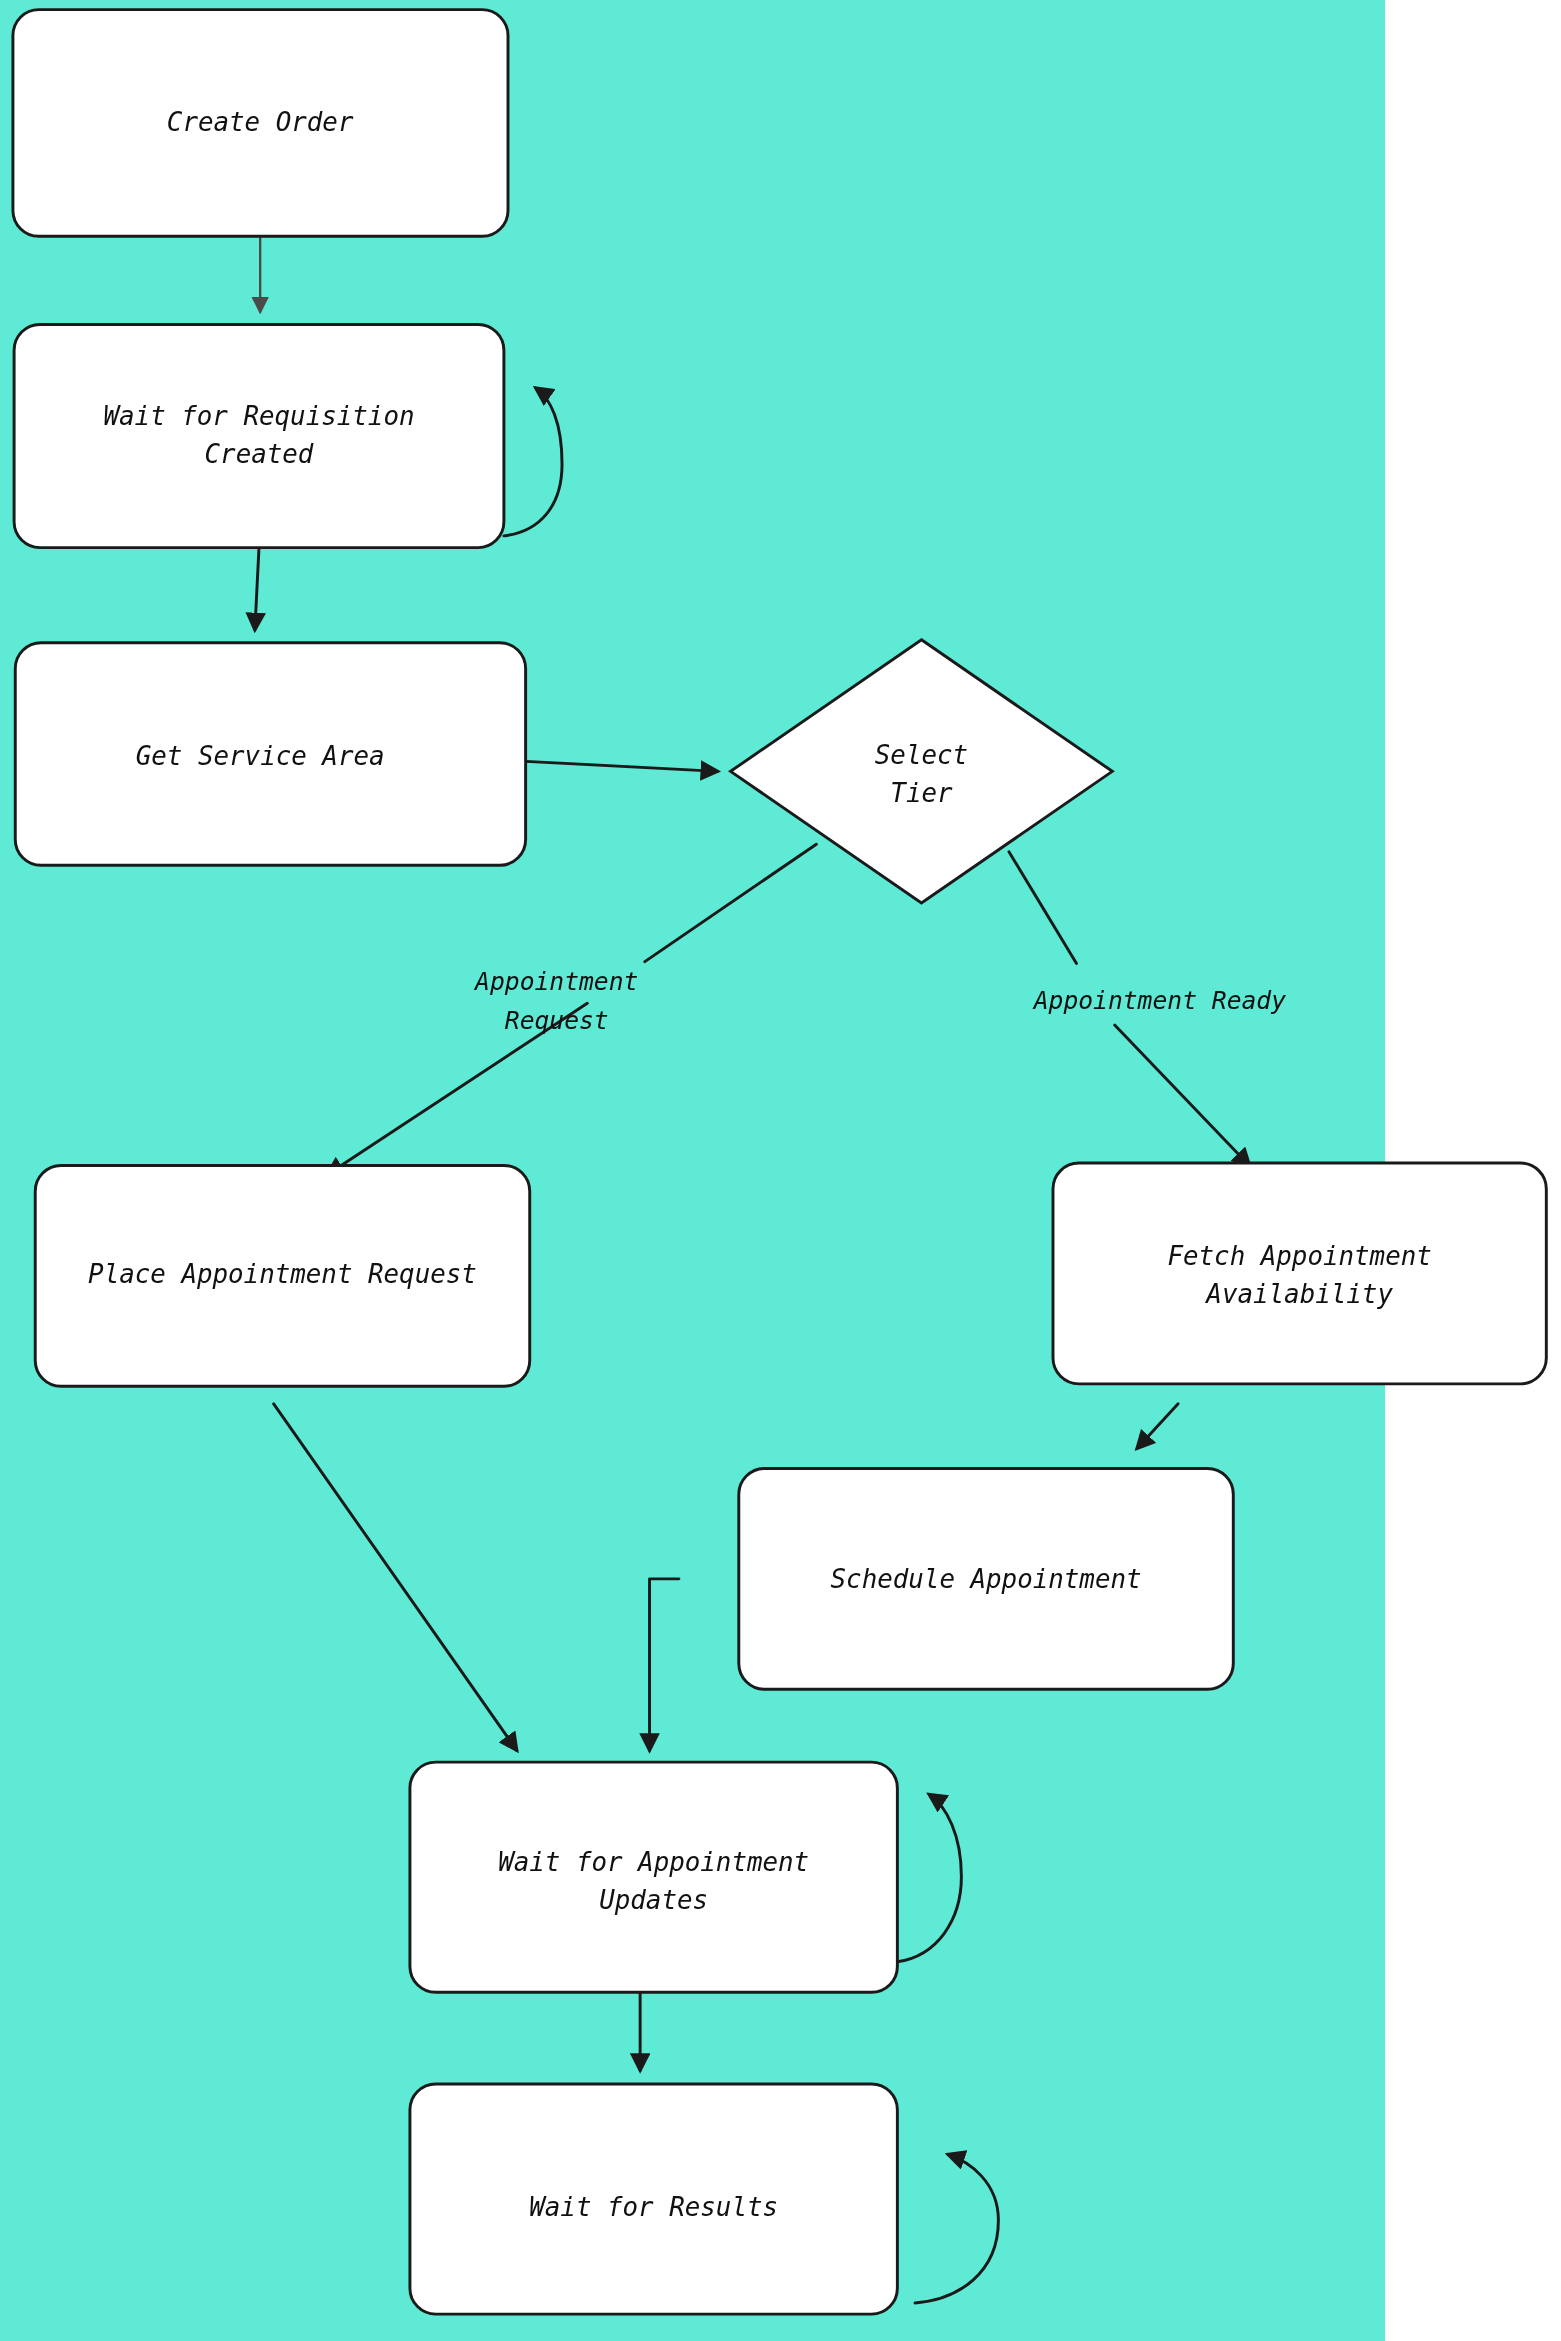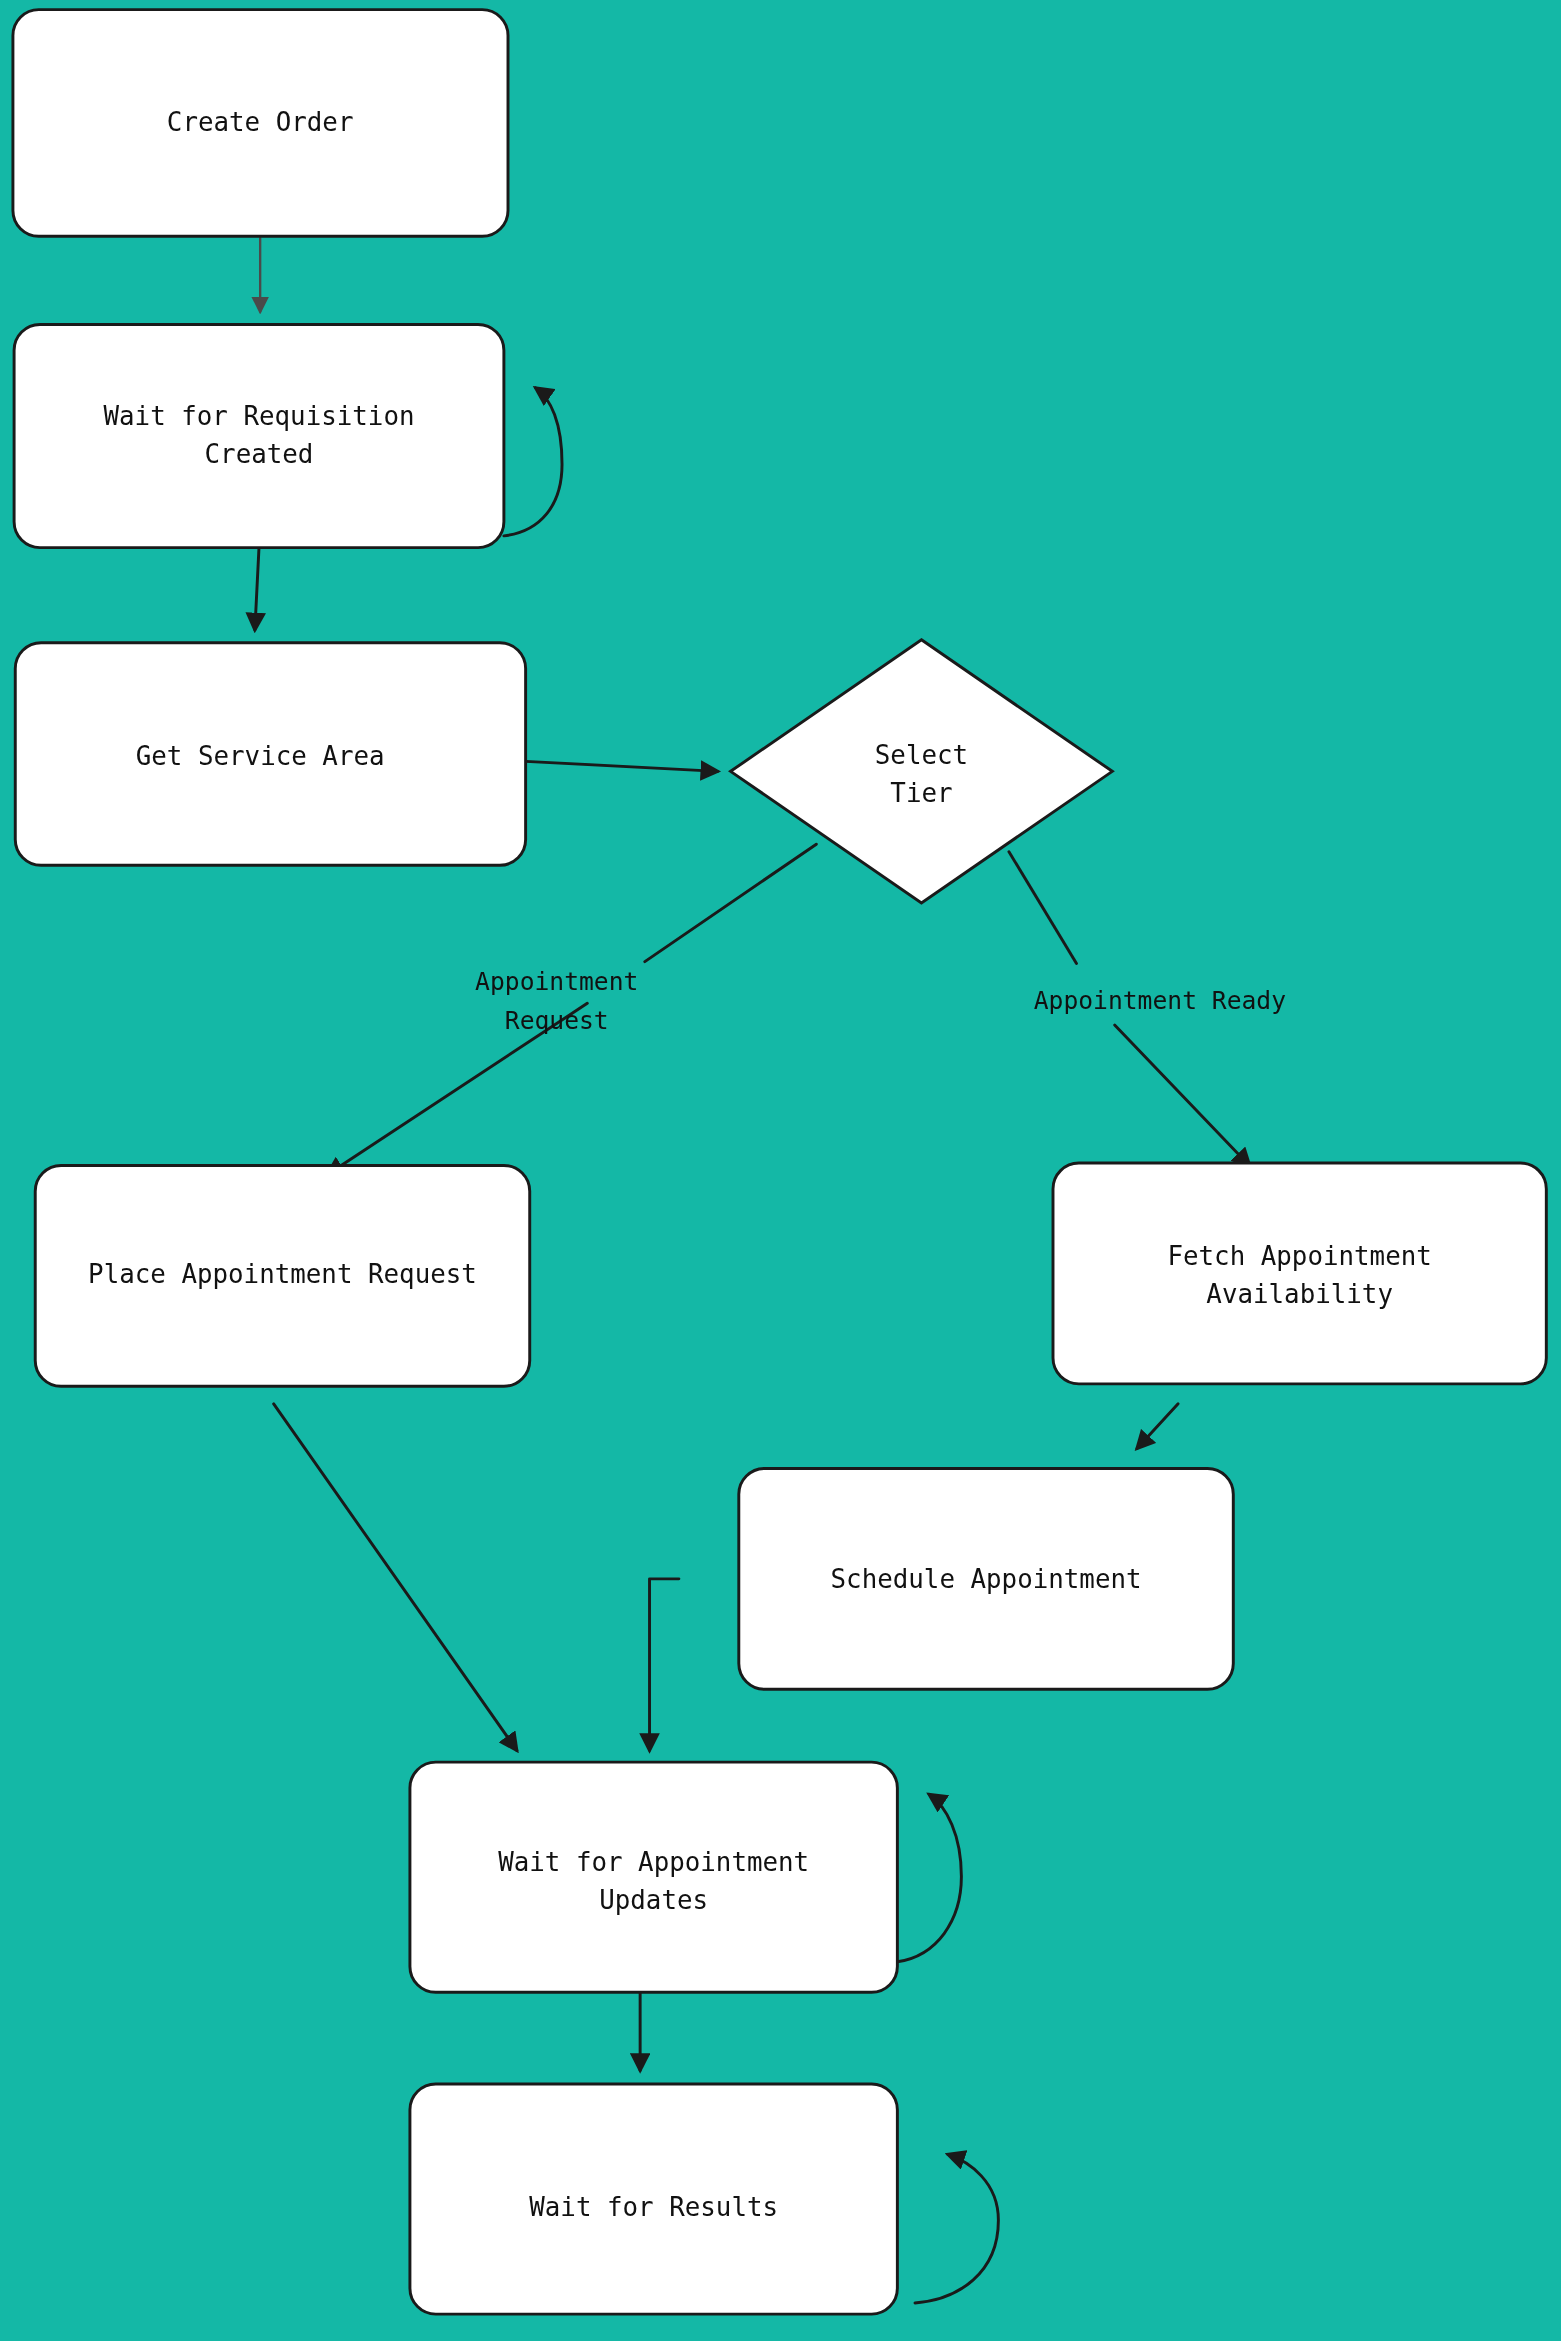--- a/index.html
+++ b/index.html
@@ -8,23 +8,24 @@
     background: #ffffff;
   }
   body {
     width: 1561px;
     height: 2342px;
     font-family: "DejaVu Sans Mono", "Liberation Mono", monospace;
     overflow: hidden;
   }
   #flowchart-root {
     position: relative;
-    width: 1561px;
+    width: 1385px;
     height: 2342px;
-    background: #14b8a6;
+    background: #5eead4;
+    font-style: italic;
   }
   svg#diagram {
     display: block;
     width: 1561px;
     height: 2342px;
   }
   .node-shape {
     fill: #ffffff;
     stroke: #1a1a1a;
     stroke-width: 5;

